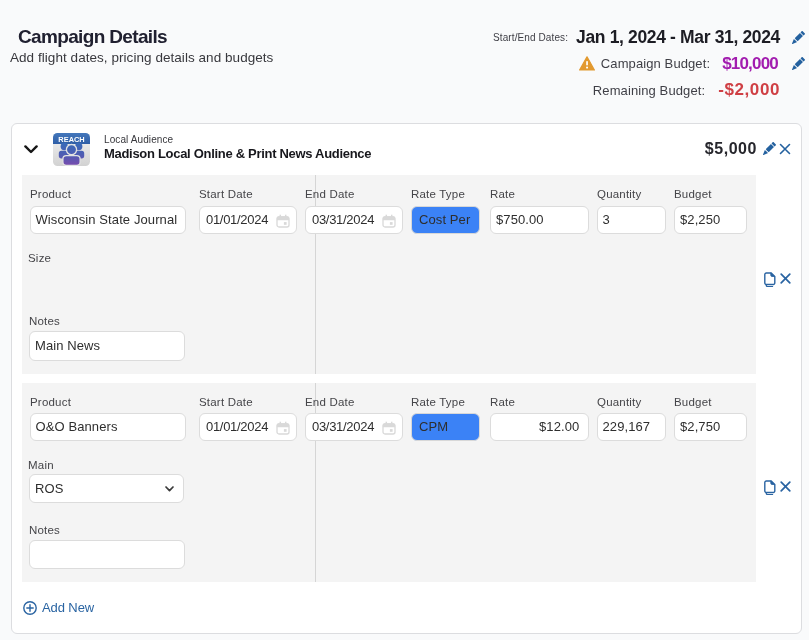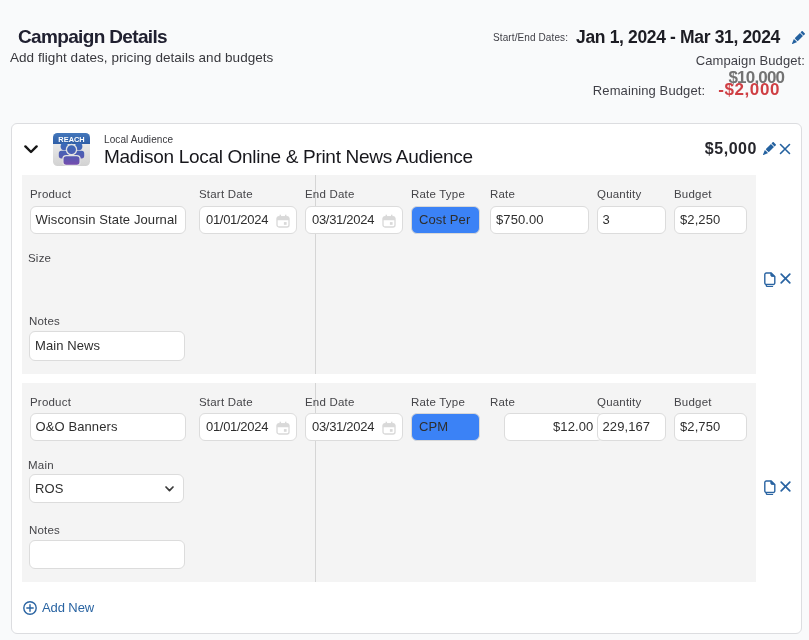--- a/index.html
+++ b/index.html
@@ -22,28 +22,28 @@
   <div class="abs" style="left:10px; top:50px; font-size:13.5px; color:#38383d; letter-spacing:0.05px;">Add flight dates, pricing details and budgets</div>
 
   <div class="abs" style="right:4px; top:26px; height:22px; display:flex; align-items:center;">
     <span style="font-size:10px; color:#3f3f46; letter-spacing:0.1px;">Start/End Dates:</span>
     <span style="font-size:17.5px; font-weight:bold; color:#1d1d24; margin-left:8px; letter-spacing:-0.35px;">Jan 1, 2024 - Mar 31, 2024</span>
     <svg class="pencil" width="13" height="13" viewBox="0 0 16 16" style="margin-left:12px;" fill="#24619f">
         <path d="M12.854.146a.5.5 0 0 0-.707 0L10.5 1.793 14.207 5.5l1.647-1.646a.5.5 0 0 0 0-.708l-3-3zm.646 6.061L9.793 2.5 3.293 9H3.5a.5.5 0 0 1 .5.5v.5h.5a.5.5 0 0 1 .5.5v.5h.5a.5.5 0 0 1 .5.5v.5h.5a.5.5 0 0 1 .5.5v.207l6.5-6.5zm-7.468 7.468A.5.5 0 0 1 6 13.5V13h-.5a.5.5 0 0 1-.5-.5V12h-.5a.5.5 0 0 1-.5-.5V11h-.5a.5.5 0 0 1-.5-.5V10h-.5a.499.499 0 0 1-.175-.032l-.179.178a.5.5 0 0 0-.11.168l-2 5a.5.5 0 0 0 .65.65l5-2a.5.5 0 0 0 .168-.11l.178-.178z"></path>
       </svg>
   </div>
 
-  <div class="abs" style="right:4px; top:53px; height:21px; display:flex; align-items:center;flex-direction:column;">
+  <div class="abs" style="right:4px; top:53px; height:21px; display:flex; align-items:center;">
     <svg width="16" height="15" viewBox="0 0 16 15" style="margin-right:6px;">
         <path d="M8 0.8 L15.4 14 L0.6 14 Z" fill="#e2992f" stroke="#e2992f" stroke-width="1.2" stroke-linejoin="round"></path>
         <rect x="7.2" y="5" width="1.7" height="4.6" rx="0.8" fill="#fff"></rect>
         <circle cx="8.05" cy="11.6" r="1.05" fill="#fff"></circle>
       </svg>
     <span style="font-size:13px; color:#3f3f46; letter-spacing:0.1px;">Campaign Budget:</span>
-    <span style="font-size:17px; font-weight:bold; color:#737373; margin-left:12px; letter-spacing:-0.8px;">$10,000</span>
+    <span style="font-size:17px; font-weight:bold; color:#a21caf; margin-left:12px; letter-spacing:-0.8px;">$10,000</span>
     <svg width="13" height="13" viewBox="0 0 16 16" style="margin-left:14px;" fill="#24619f">
         <path d="M12.854.146a.5.5 0 0 0-.707 0L10.5 1.793 14.207 5.5l1.647-1.646a.5.5 0 0 0 0-.708l-3-3zm.646 6.061L9.793 2.5 3.293 9H3.5a.5.5 0 0 1 .5.5v.5h.5a.5.5 0 0 1 .5.5v.5h.5a.5.5 0 0 1 .5.5v.5h.5a.5.5 0 0 1 .5.5v.207l6.5-6.5zm-7.468 7.468A.5.5 0 0 1 6 13.5V13h-.5a.5.5 0 0 1-.5-.5V12h-.5a.5.5 0 0 1-.5-.5V11h-.5a.5.5 0 0 1-.5-.5V10h-.5a.499.499 0 0 1-.175-.032l-.179.178a.5.5 0 0 0-.11.168l-2 5a.5.5 0 0 0 .65.65l5-2a.5.5 0 0 0 .168-.11l.178-.178z"></path>
       </svg>
   </div>
 
   <div class="abs" style="right:29px; top:80px; height:20px; display:flex; align-items:center;">
     <span style="font-size:13px; color:#3f3f46; letter-spacing:0.1px;">Remaining Budget:</span>
     <span style="font-size:17px; font-weight:bold; color:#cf3f44; margin-left:13px; letter-spacing:0.6px;text-align:center;">-$2,000</span>
   </div>
 
@@ -81,21 +81,21 @@
         <circle cx="25.7" cy="13.5" r="3.7"></circle>
         <rect x="5.8" y="17.8" width="11" height="7.6" rx="2.6"></rect>
         <rect x="20.2" y="17.8" width="11" height="7.6" rx="2.6"></rect>
         <circle cx="18.5" cy="16.6" r="5.1" stroke="#e2e2e2" stroke-width="1.3"></circle>
         <rect x="9.9" y="22.6" width="17.2" height="9.8" rx="3.4" stroke="#e2e2e2" stroke-width="1.3"></rect>
       </g>
     </g>
   </svg>
 
   <div class="abs" style="left:104px; top:134px; font-size:10px; color:#37373c; letter-spacing:0.1px;">Local Audience</div>
-  <div class="abs" style="left:104px; top:146px; font-size:19px; font-weight:normal; color:#17171c; letter-spacing:-0.3px;text-align:center;">Madison Local Online &amp; Print News Audience</div>
+  <div class="abs" style="left:104px; top:146px; font-size:13px; font-weight:bold; color:#17171c; letter-spacing:-0.3px;text-align:center;">Madison Local Online &amp; Print News Audience</div>
 
   <div class="abs" style="right:52px; top:140px; font-size:16px; font-weight:bold; color:#26262c; letter-spacing:0.55px;">$5,000</div>
   <svg class="abs" style="left:763px; top:142px;" width="13" height="13" viewBox="0 0 16 16" fill="#24619f">
       <path d="M12.854.146a.5.5 0 0 0-.707 0L10.5 1.793 14.207 5.5l1.647-1.646a.5.5 0 0 0 0-.708l-3-3zm.646 6.061L9.793 2.5 3.293 9H3.5a.5.5 0 0 1 .5.5v.5h.5a.5.5 0 0 1 .5.5v.5h.5a.5.5 0 0 1 .5.5v.5h.5a.5.5 0 0 1 .5.5v.207l6.5-6.5zm-7.468 7.468A.5.5 0 0 1 6 13.5V13h-.5a.5.5 0 0 1-.5-.5V12h-.5a.5.5 0 0 1-.5-.5V11h-.5a.5.5 0 0 1-.5-.5V10h-.5a.499.499 0 0 1-.175-.032l-.179.178a.5.5 0 0 0-.11.168l-2 5a.5.5 0 0 0 .65.65l5-2a.5.5 0 0 0 .168-.11l.178-.178z"></path>
     </svg>
   <svg class="abs" style="left:779px; top:142.5px;" width="12" height="12" viewBox="0 0 12 12">
       <path d="M1.5 1.5 L10.5 10.5 M10.5 1.5 L1.5 10.5" stroke="#24619f" stroke-width="1.6" stroke-linecap="round"></path>
     </svg>
 
   <div class="abs panel" style="left:22px; top:175px; width:734px; height:199px;"></div>
@@ -171,21 +171,21 @@
   <div class="abs inp" style="left:304.5px; top:412.5px; width:98.5px; padding-left:6.5px; letter-spacing:-0.3px;">03/31/2024
     <svg style="position:absolute; right:6px; top:7px;" width="14" height="14" viewBox="0 0 14 14">
         <rect x="1" y="2.8" width="12" height="10.2" rx="2" fill="none" stroke="#d9d9d9" stroke-width="1.3"></rect>
         <path d="M2.6 2.2 h8.8 a1.7 1.7 0 0 1 1.7 1.7 v2.3 H0.9 V3.9 a1.7 1.7 0 0 1 1.7-1.7 z" fill="#d9d9d9"></path>
         <line x1="4.3" y1="0.7" x2="4.3" y2="2.8" stroke="#d9d9d9" stroke-width="1.5"></line>
         <line x1="9.7" y1="0.7" x2="9.7" y2="2.8" stroke="#d9d9d9" stroke-width="1.5"></line>
         <rect x="7.9" y="8.1" width="2.7" height="2.7" fill="#d9d9d9"></rect>
       </svg>
   </div>
   <div class="abs inp dis" style="left:411px; top:412.5px; width:68.5px; padding-left:7px;">CPM</div>
-  <div class="abs inp" style="left:504px; top:412.5px; width:99px;padding-left:48px;">$12.00</div>
+  <div class="abs inp" style="left:490px; top:412.5px; width:99px;padding-left:48px;">$12.00</div>
   <div class="abs inp" style="left:596.5px; top:412.5px; width:69.5px;">229,167</div>
   <div class="abs inp" style="left:674px; top:412.5px; width:72.5px;">$2,750</div>
 
   <div class="abs lbl" style="left:28px; top:459px;">Main</div>
   <div class="abs inp" style="left:29px; top:474px; width:155px; height:28.5px; font-size:13px;">ROS
     <svg style="position:absolute; right:9px; top:11px;" width="9" height="6" viewBox="0 0 9 6">
         <path d="M1 1 L4.5 4.6 L8 1" fill="none" stroke="#3a3a3a" stroke-width="1.7" stroke-linecap="round" stroke-linejoin="round"></path>
       </svg>
   </div>
 

